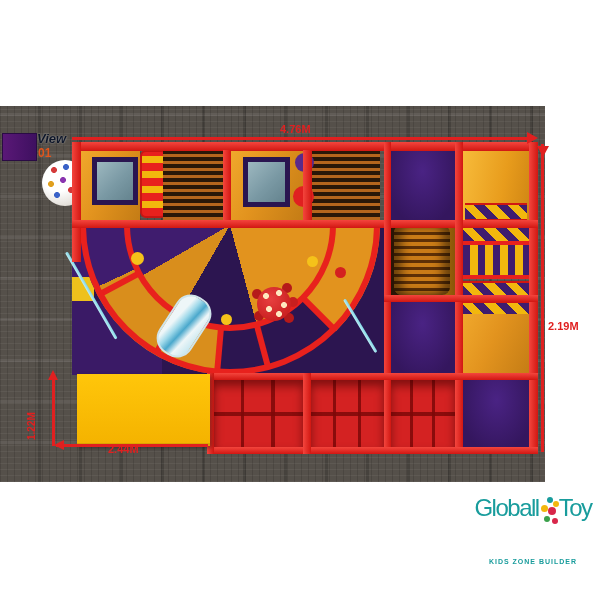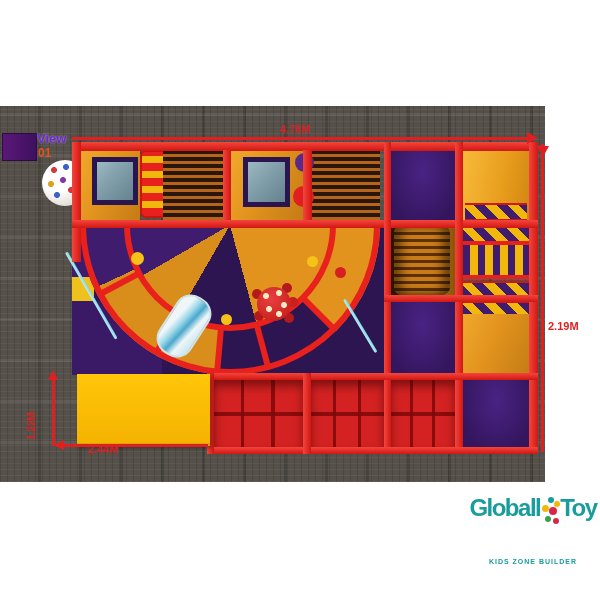--- a/index.html
+++ b/index.html
@@ -11,22 +11,22 @@
   .carpet{left:0;top:106px;width:545px;height:376px;background-color:#55504a;
     background-image:
       repeating-linear-gradient(90deg, rgba(0,0,0,.12) 0 1px, transparent 1px 7px),
       repeating-linear-gradient(0deg, rgba(255,255,255,.05) 0 1px, transparent 1px 6px),
       repeating-linear-gradient(90deg, transparent 0 38px, rgba(0,0,0,.18) 38px 41px),
       repeating-linear-gradient(0deg, transparent 0 38px, rgba(255,255,255,.07) 38px 41px);}
 
   
   .swatch{left:2px;top:133px;width:33px;height:26px;
     background:linear-gradient(90deg,#5a1877,#3e1060);border:1px solid #2a0b44;}
-  .view-title{left:37px;top:131px;font-size:13px;font-weight:bold;color:#6d28d9;
-    text-shadow:0 0 2px rgba(255,255,255,.55);}
+  .view-title{left:37px;top:131px;font-size:13px;font-weight:bold;color:#0f172a;
+    text-shadow:0 0 2px rgba(255,255,255,.55);font-style:italic;}
   .view-num{left:38px;top:146px;font-size:12px;font-weight:bold;color:#e2561c;}
 
   
   .disco{left:42px;top:160px;width:46px;height:46px;border-radius:50%;
     background:
       radial-gradient(circle 3px at 12px 10px,#d43a3a 95%,transparent),
       radial-gradient(circle 3px at 24px 7px,#3a62c8 95%,transparent),
       radial-gradient(circle 3px at 33px 16px,#3aa04a 95%,transparent),
       radial-gradient(circle 3px at 9px 24px,#e0a01e 95%,transparent),
       radial-gradient(circle 3px at 21px 20px,#8a35b0 95%,transparent),
@@ -94,21 +94,21 @@
   .arr{width:0;height:0;}
 
   
   .mat{left:77px;top:374px;width:133px;height:69px;
     background:linear-gradient(180deg,#ffc60a,#f5b300);border-bottom:3px solid #dca300;
     box-shadow:2px 2px 4px rgba(0,0,0,.35);}
 
   
   .logo{left:468px;top:496px;width:130px;text-align:center;color:#189c9c;}
   .logo-line{display:flex;align-items:flex-start;justify-content:center;gap:1px;}
-  .logo-word{font-size:24px;font-weight:bold;letter-spacing:-1.5px;line-height:1;}
+  .logo-word{font-size:24px;font-weight:normal;letter-spacing:-1.5px;line-height:1;}
   .dots{position:relative;width:18px;height:36px;flex:0 0 18px;}
   .dots span{position:absolute;border-radius:50%;}
   .tagline{margin-top:26px;font-size:7px;letter-spacing:1px;font-weight:bold;}
 </style>
 </head>
 <body>
 
 <div id="stage">
 
   <div class="abs carpet"></div>
@@ -204,21 +204,21 @@
   <div class="abs dim" style="left:541px;top:144px;width:3px;height:308px;"></div>
   <div class="abs arr" style="left:537px;top:146px;border-left:6px solid transparent;border-right:6px solid transparent;border-top:11px solid #e02020;"></div>
   <div class="abs dim-label" style="left:548px;top:320px;">2.19M</div>
 
   <div class="abs dim" style="left:52px;top:378px;width:3px;height:68px;"></div>
   <div class="abs arr" style="left:48px;top:370px;border-left:5px solid transparent;border-right:5px solid transparent;border-bottom:10px solid #e02020;"></div>
   <div class="abs dim-label" style="left:26px;top:440px;width:60px;transform:rotate(-90deg);transform-origin:0 0;font-size:10px;">1.22M</div>
 
   <div class="abs dim" style="left:56px;top:444px;width:152px;height:3px;"></div>
   <div class="abs arr" style="left:54px;top:440px;border-top:5px solid transparent;border-bottom:5px solid transparent;border-right:10px solid #e02020;"></div>
-  <div class="abs dim-label" style="left:88px;top:443px;">2.44M</div>
+  <div class="abs dim-label" style="left:108px;top:443px;">2.44M</div>
 
   <div class="abs logo">
     <div class="logo-line">
       <span class="logo-word">Globall</span>
       <span class="dots">
         <span style="left:7px;top:1px;width:6px;height:6px;background:#189c9c;"></span>
         <span style="left:1px;top:9px;width:7px;height:7px;background:#f2b70d;"></span>
         <span style="left:8px;top:11px;width:8px;height:8px;background:#d8264a;"></span>
         <span style="left:13px;top:5px;width:6px;height:6px;background:#f2b70d;"></span>
         <span style="left:4px;top:20px;width:6px;height:6px;background:#3aa04a;"></span>

